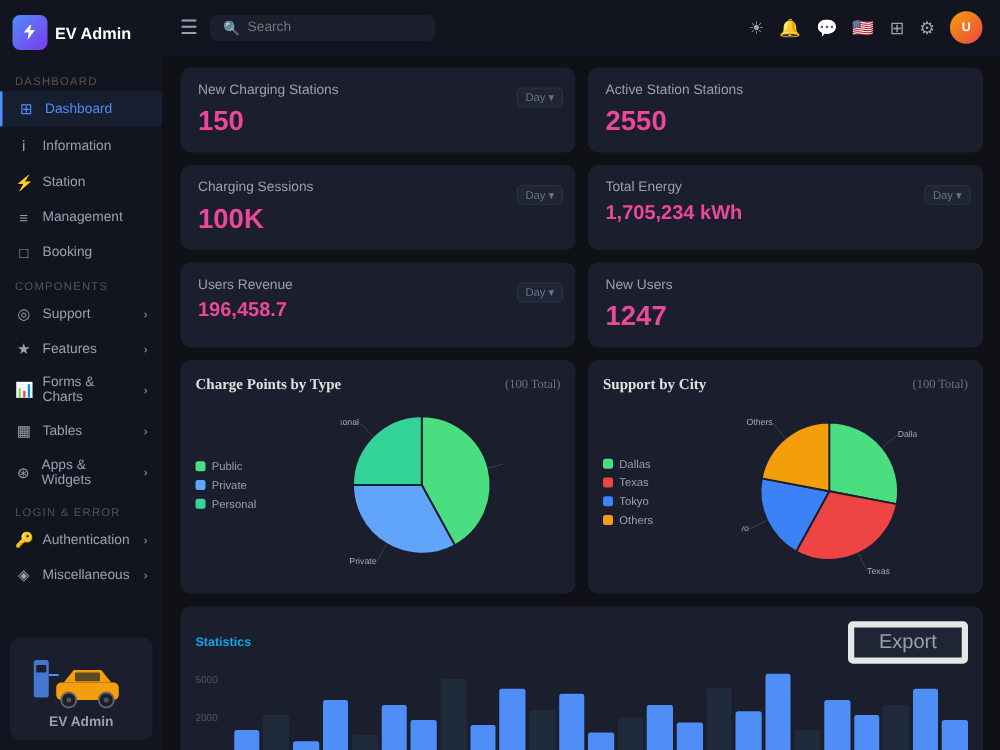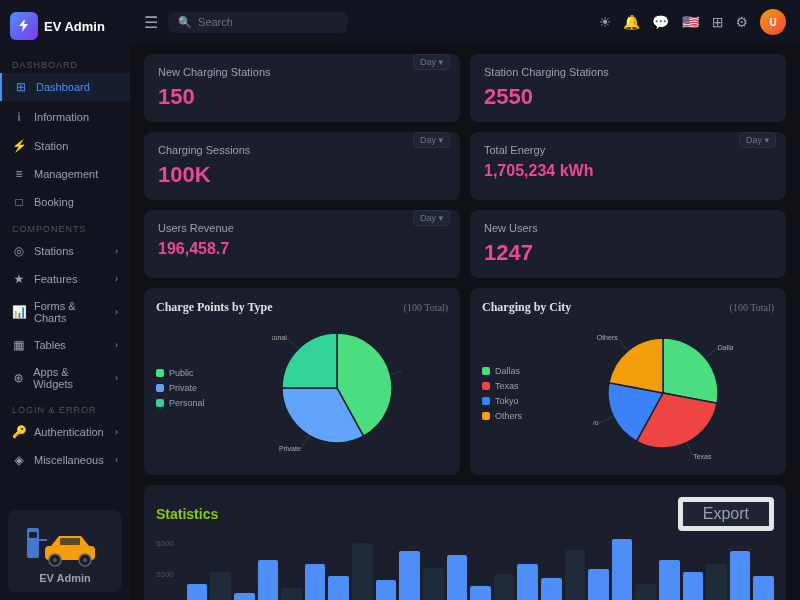--- a/index.html
+++ b/index.html
@@ -197,21 +197,21 @@
       margin-bottom: 6px;
     }
     .stat-card-value {
       font-size: 22px;
       font-weight: 700;
       color: #ec4899;
     }
     .stat-card-value.small { font-size: 16px; }
     .stat-card-badge {
       position: absolute;
-      top: 0;
+      top: 16px;
       right: 10px;
       background: #1f2535;
       border: 1px solid #2a2f45;
       border-radius: 4px;
       font-size: 9px;
       color: #6b7280;
       padding: 2px 6px;
     }
 
     
@@ -280,23 +280,23 @@
       border-radius: 8px;
       padding: 12px;
     }
     .stats-header {
       display: flex;
       align-items: center;
       justify-content: space-between;
       margin-bottom: 8px;
     }
     .stats-title {
-      font-size: 14px;
+      font-size: 10px;
       font-weight: 600;
-      color: #84cc16;
+      color: #0ea5e9;
     }
     .export-btn {
       background: #1f2535;
       border: 5px solid #e5e5e5;
       border-radius: 4px;
       padding: 3px 20px;
       font-size: 16px;
       color: #9aa0b0;
       cursor: pointer;
     }
@@ -370,21 +370,21 @@
         <span class="item-icon">≡</span>
         <span>Management</span>
       </div>
       <div class="sidebar-item">
         <span class="item-icon">□</span>
         <span>Booking</span>
       </div>
       <div class="sidebar-section-label">COMPONENTS</div>
       <div class="sidebar-item">
         <span class="item-icon">◎</span>
-        <span>Stations</span>
+        <span>Support</span>
         <span class="chevron">›</span>
       </div>
       <div class="sidebar-item">
         <span class="item-icon">★</span>
         <span>Features</span>
         <span class="chevron">›</span>
       </div>
       <div class="sidebar-item">
         <span class="item-icon">📊</span>
         <span>Forms &amp; Charts</span>
@@ -456,21 +456,21 @@
 
   <div class="content">
 
     <div class="stat-cards" id="stat-cards-container">
         <div class="stat-card">
           <div class="stat-card-title">New Charging Stations</div>
           <div class="stat-card-value">150</div>
           <div class="stat-card-badge">Day ▾</div>
         </div>
         <div class="stat-card">
-          <div class="stat-card-title">Station Charging Stations</div>
+          <div class="stat-card-title">Active Station Stations</div>
           <div class="stat-card-value">2550</div>
         </div>
         <div class="stat-card">
           <div class="stat-card-title">Charging Sessions</div>
           <div class="stat-card-value">100K</div>
           <div class="stat-card-badge">Day ▾</div>
         </div>
         <div class="stat-card">
           <div class="stat-card-title">Total Energy</div>
           <div class="stat-card-value small">1,705,234 kWh</div>
@@ -520,21 +520,21 @@
                 <path d="M 0 0 L -55 6.735557395310443e-15 A 55 55 0 0 1 -1.0103336092965664e-14 -55 Z" fill="#34d399" stroke="#1a1e2d" stroke-width="1.5"></path>
                 <line x1="-38.89087296526012" y1="-38.89087296526011" x2="-50.20458146424489" y2="-50.20458146424487" stroke="#555" stroke-width="0.5"></line>
                 <text x="-50.20458146424489" y="-50.20458146424487" fill="#aaa" font-size="7" text-anchor="end" dominant-baseline="middle">Personal</text>
               </svg>
           </div>
         </div>
       </div>
 
       <div class="chart-card">
         <div class="chart-card-header">
-          <span class="chart-card-title">Charging by City</span>
+          <span class="chart-card-title">Support by City</span>
           <span class="chart-card-subtitle">(100 Total)</span>
         </div>
         <div class="pie-container">
           <div class="pie-legend" id="location-legend">
               <div class="legend-item">
                 <div class="legend-dot" style="background: rgb(74, 222, 128);"></div>
                 <span>Dallas</span>
               </div>
               <div class="legend-item">
                 <div class="legend-dot" style="background: rgb(239, 68, 68);"></div>

